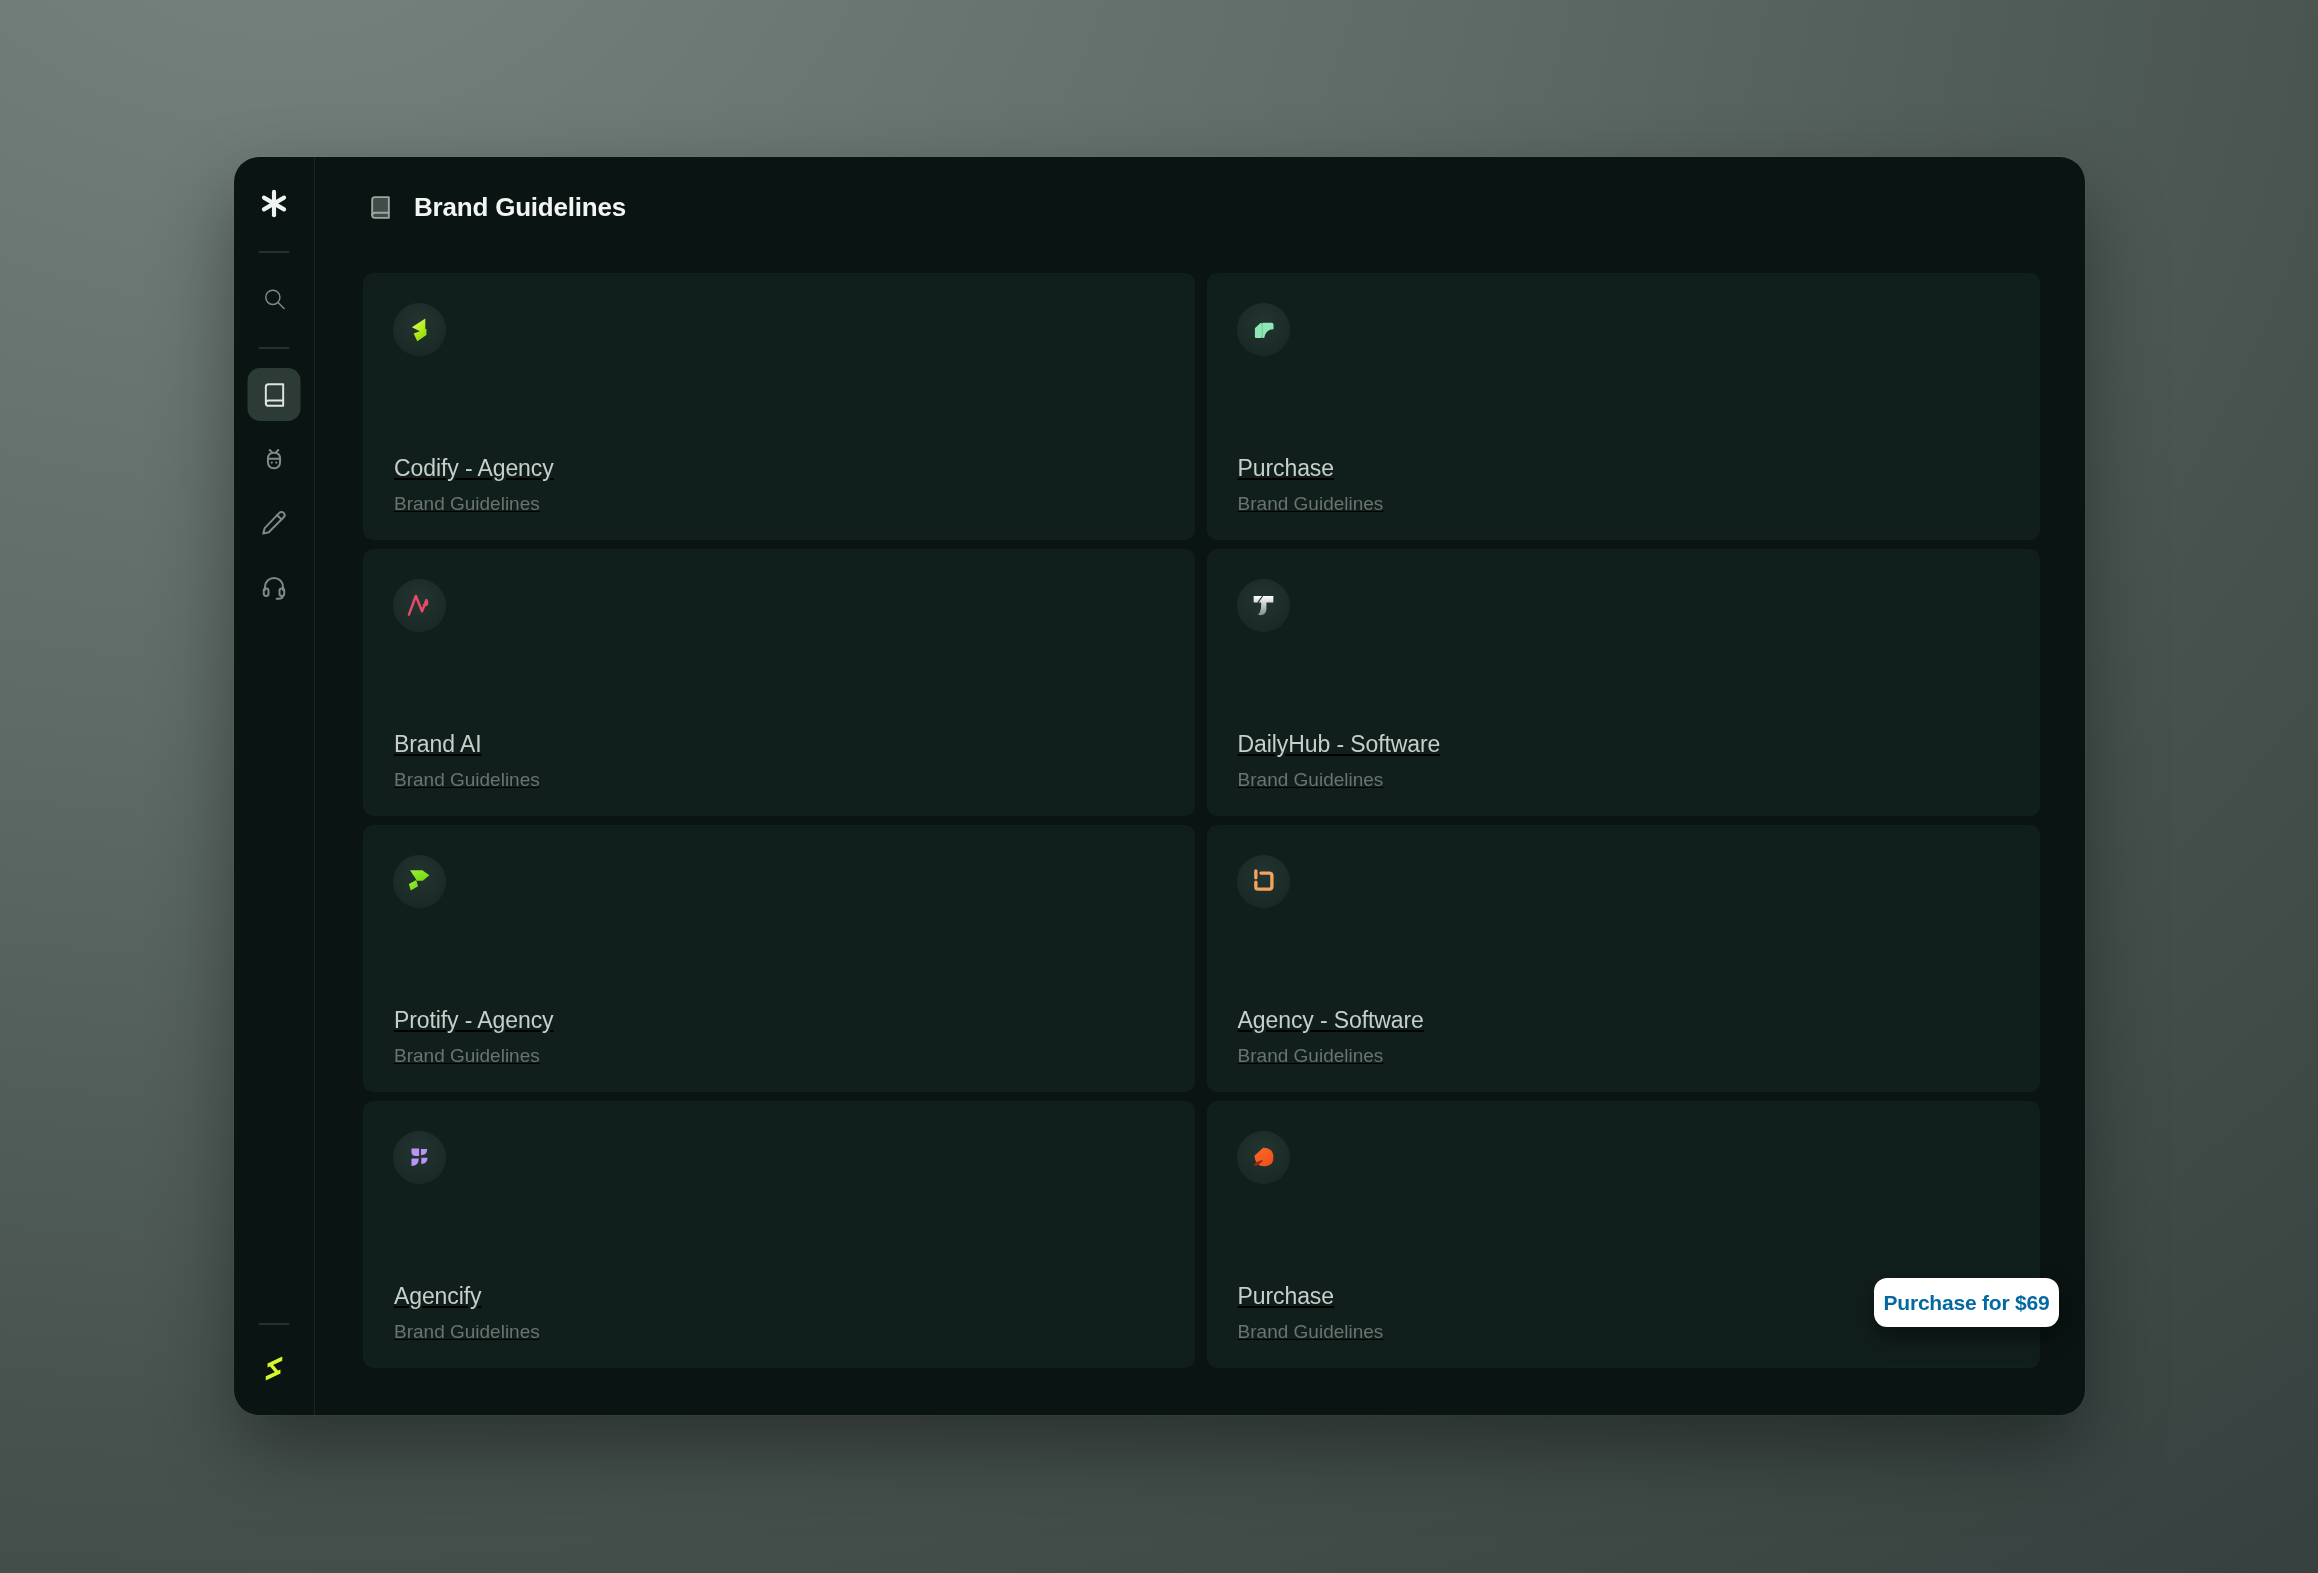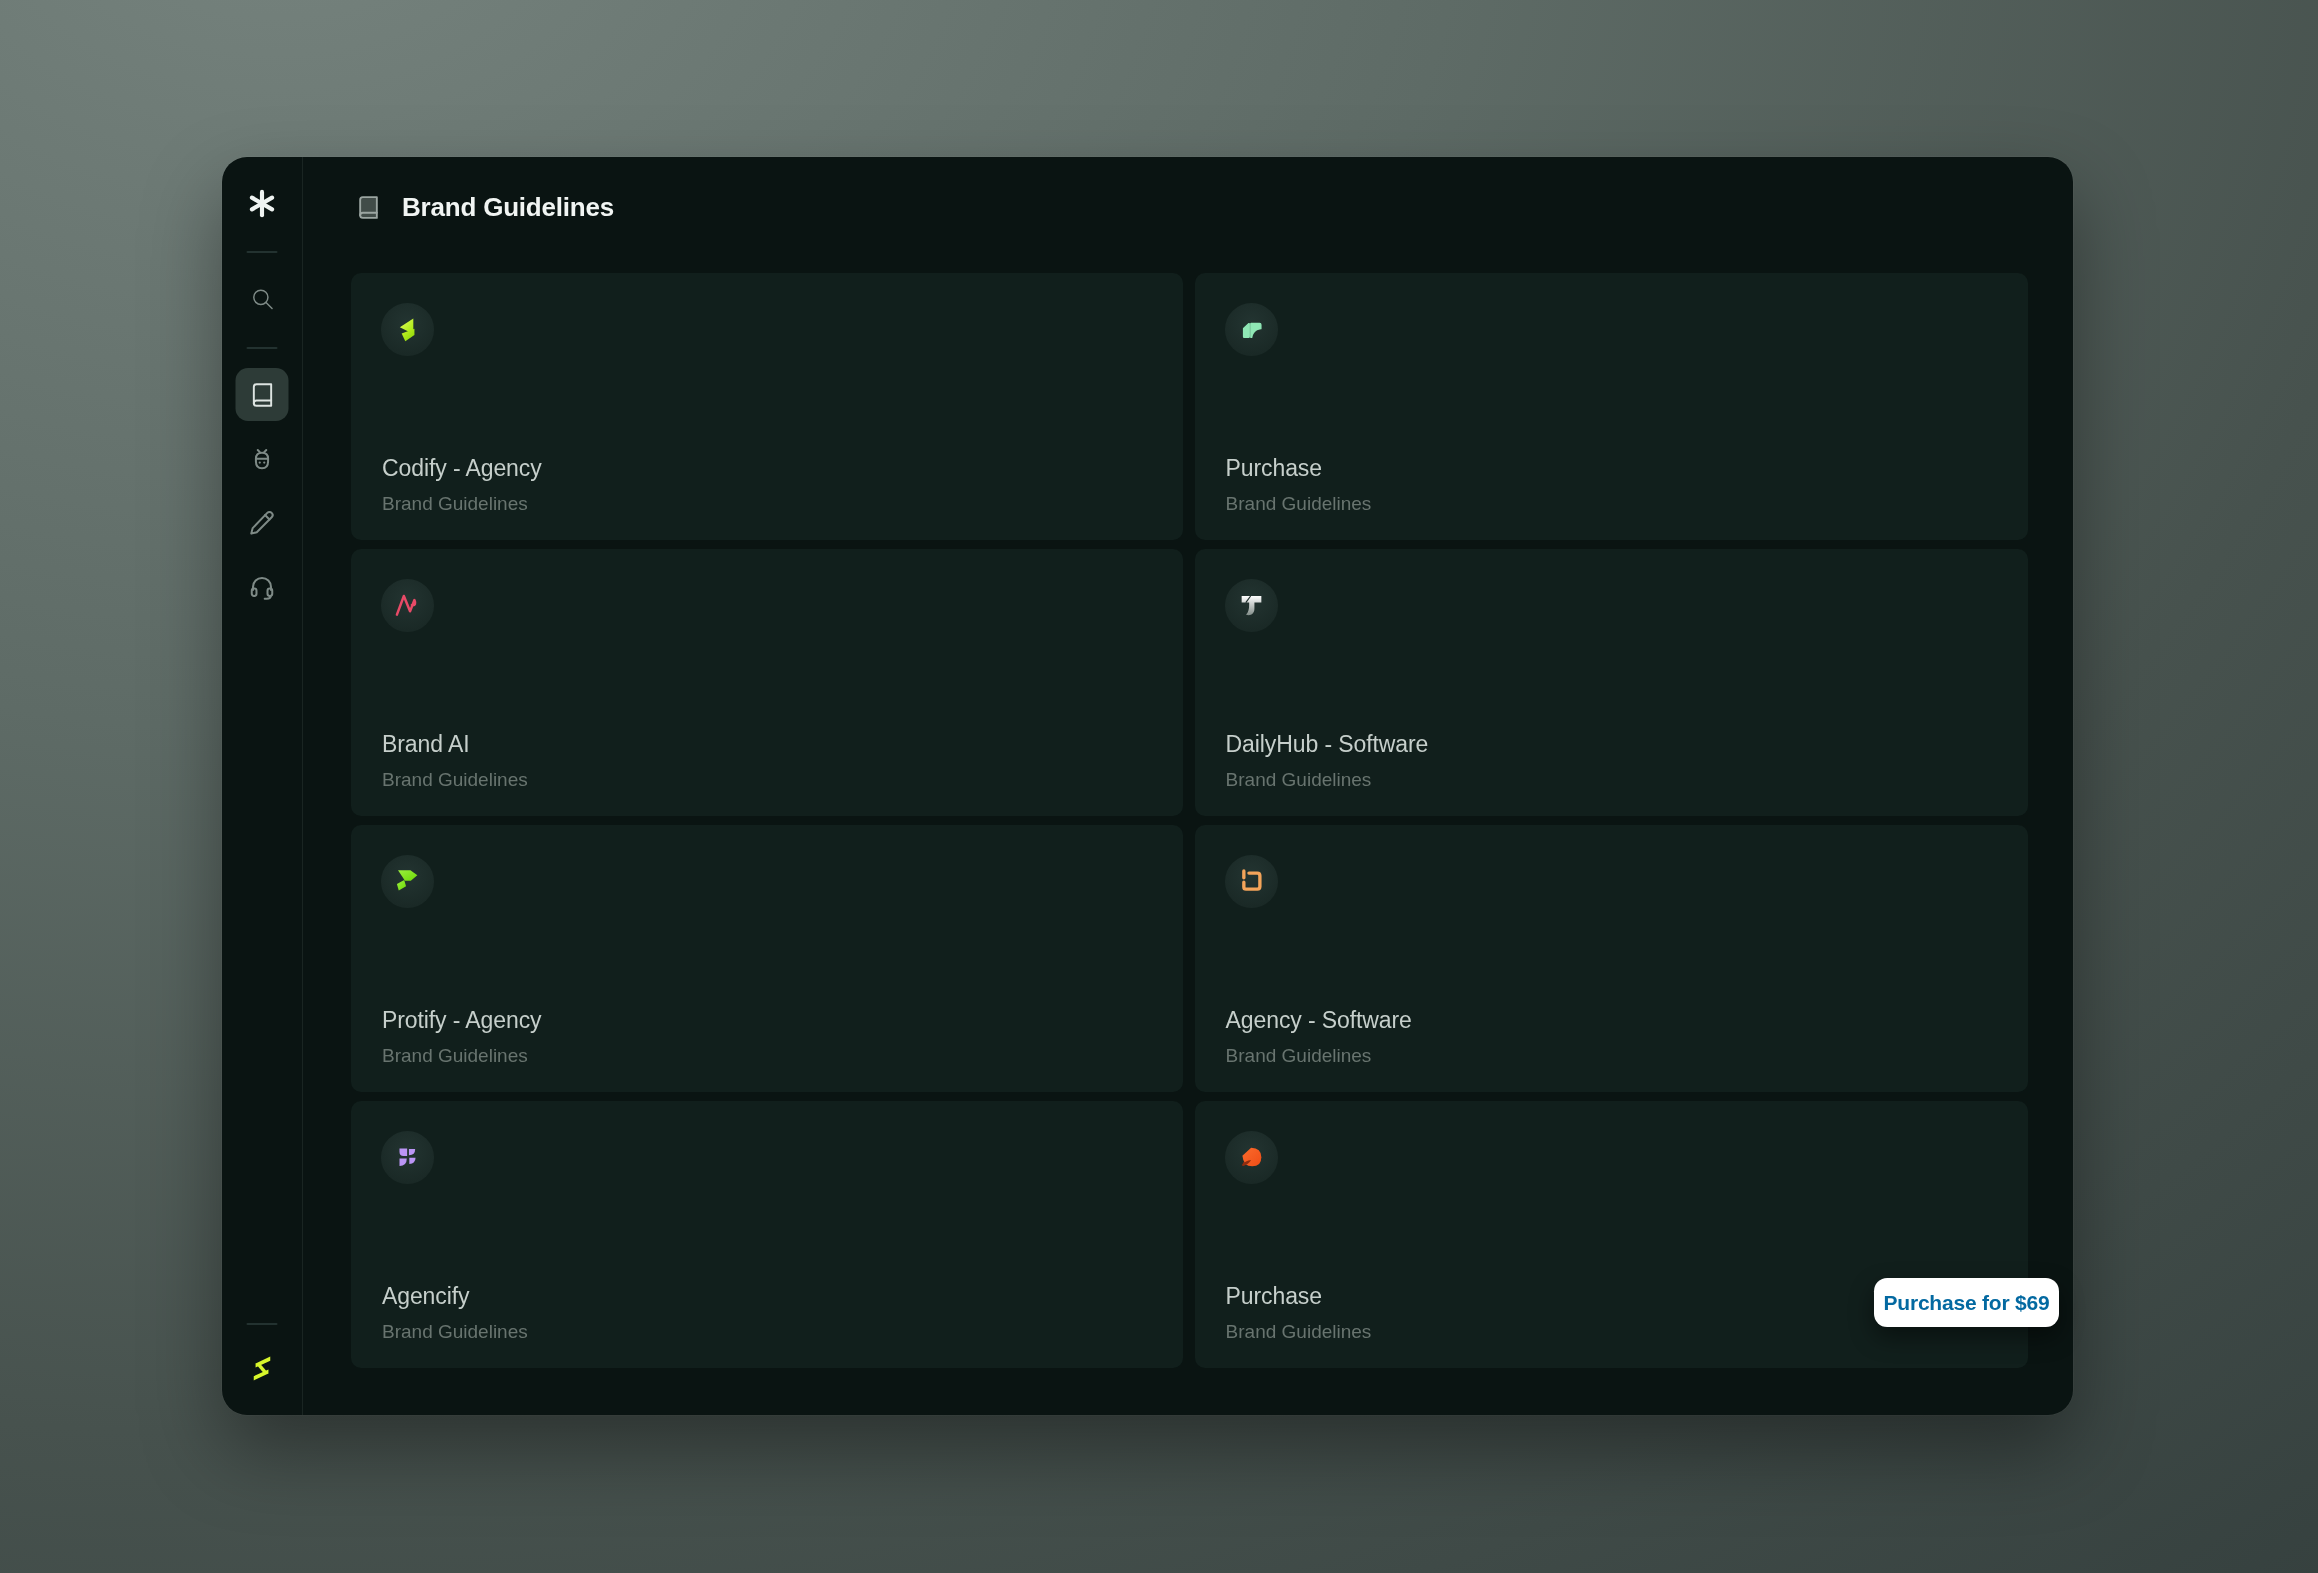--- a/index.html
+++ b/index.html
@@ -6,21 +6,21 @@
   body{
     width:2319px;height:1573px;overflow:hidden;
     font-family:"Liberation Sans","DejaVu Sans",sans-serif;
     -webkit-font-smoothing:antialiased;
   }
   .stage{
     position:relative;width:2319px;height:1573px;
     background:radial-gradient(150% 160% at 12% -8%, #76837e 0%, #5e6b66 34%, #47524e 62%, #374240 88%, #313b38 100%);
   }
   .window{
-    position:absolute;left:222px;top:157px;width:1851px;height:1258px;
+    position:absolute;left:234px;top:157px;width:1851px;height:1258px;
     background:#0a1412;border-radius:25px;
     box-shadow:0 0 0 0.8px rgba(255,255,255,0.035), 0 35px 79px rgba(0,0,0,0.38);
   }
   
   .sidebar{
     position:absolute;left:0;top:0;bottom:0;width:80px;
     border-right:1.7px solid #1a2522;border-radius:25px 0 0 25px;
   }
   .sidebar .abs{position:absolute;left:50%;transform:translateX(-50%);}
   .nav-divider{width:31px;height:1.7px;background:#233230;border-radius:1.7px;}
@@ -45,21 +45,21 @@
   }
   .card{
     position:relative;background:#111f1c;border-radius:10px;cursor:pointer;
   }
   .badge{
     position:absolute;left:30px;top:30px;width:53px;height:53px;border-radius:50%;
     background:radial-gradient(circle at 50% 38%, #233431 0%, #1a2926 75%);
     display:flex;align-items:center;justify-content:center;
   }
   .badge svg{width:35px;height:35px;display:block;}
-  .meta{position:absolute;left:31px;bottom:25px;}
+  .meta{position:absolute;left:31px;bottom:25px;text-decoration:underline;}
   .card-title{font-size:23px;font-weight:500;color:#c6cfcb;letter-spacing:-0.1px;}
   .card-sub{font-size:19px;font-weight:400;color:#68746f;margin-top:10.8px;}
   
   .purchase{
     position:absolute;left:1874px;top:1278px;width:185px;height:49px;
     background:#ffffff;color:#0369a1;border:none;border-radius:13.2px;
     font-family:"Liberation Sans","DejaVu Sans",sans-serif;
     font-size:21px;font-weight:700;letter-spacing:-0.2px;cursor:pointer;
     box-shadow:0 10px 25px rgba(0,0,0,0.45);
   }

